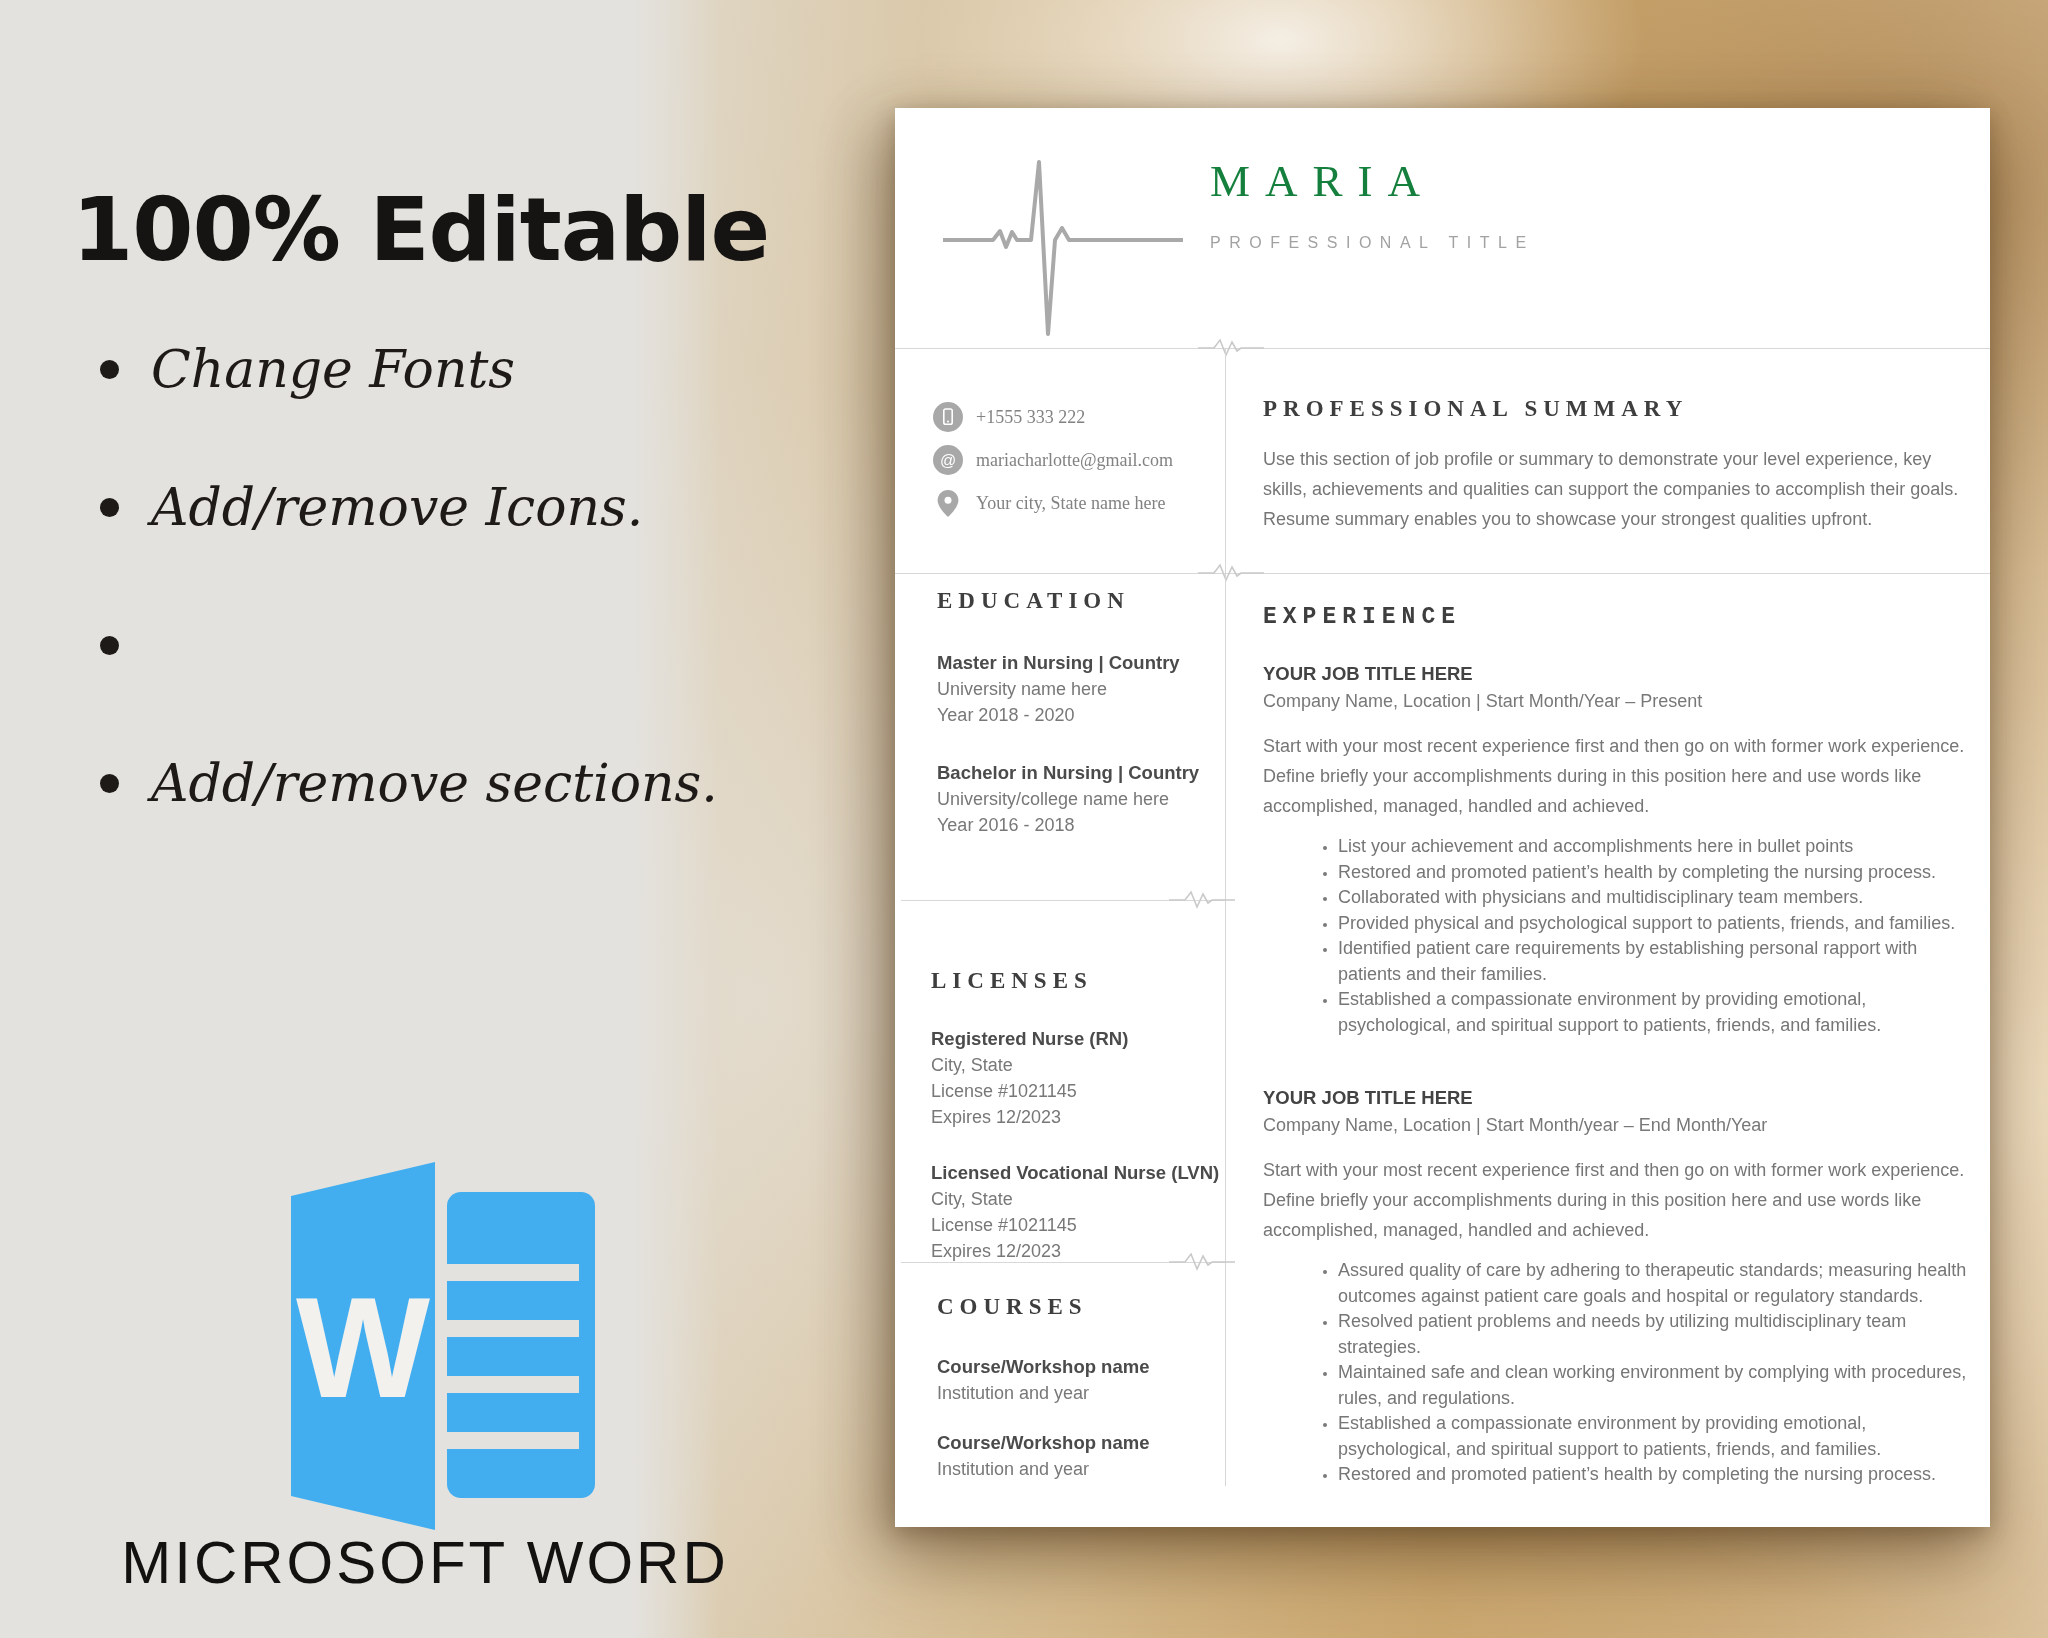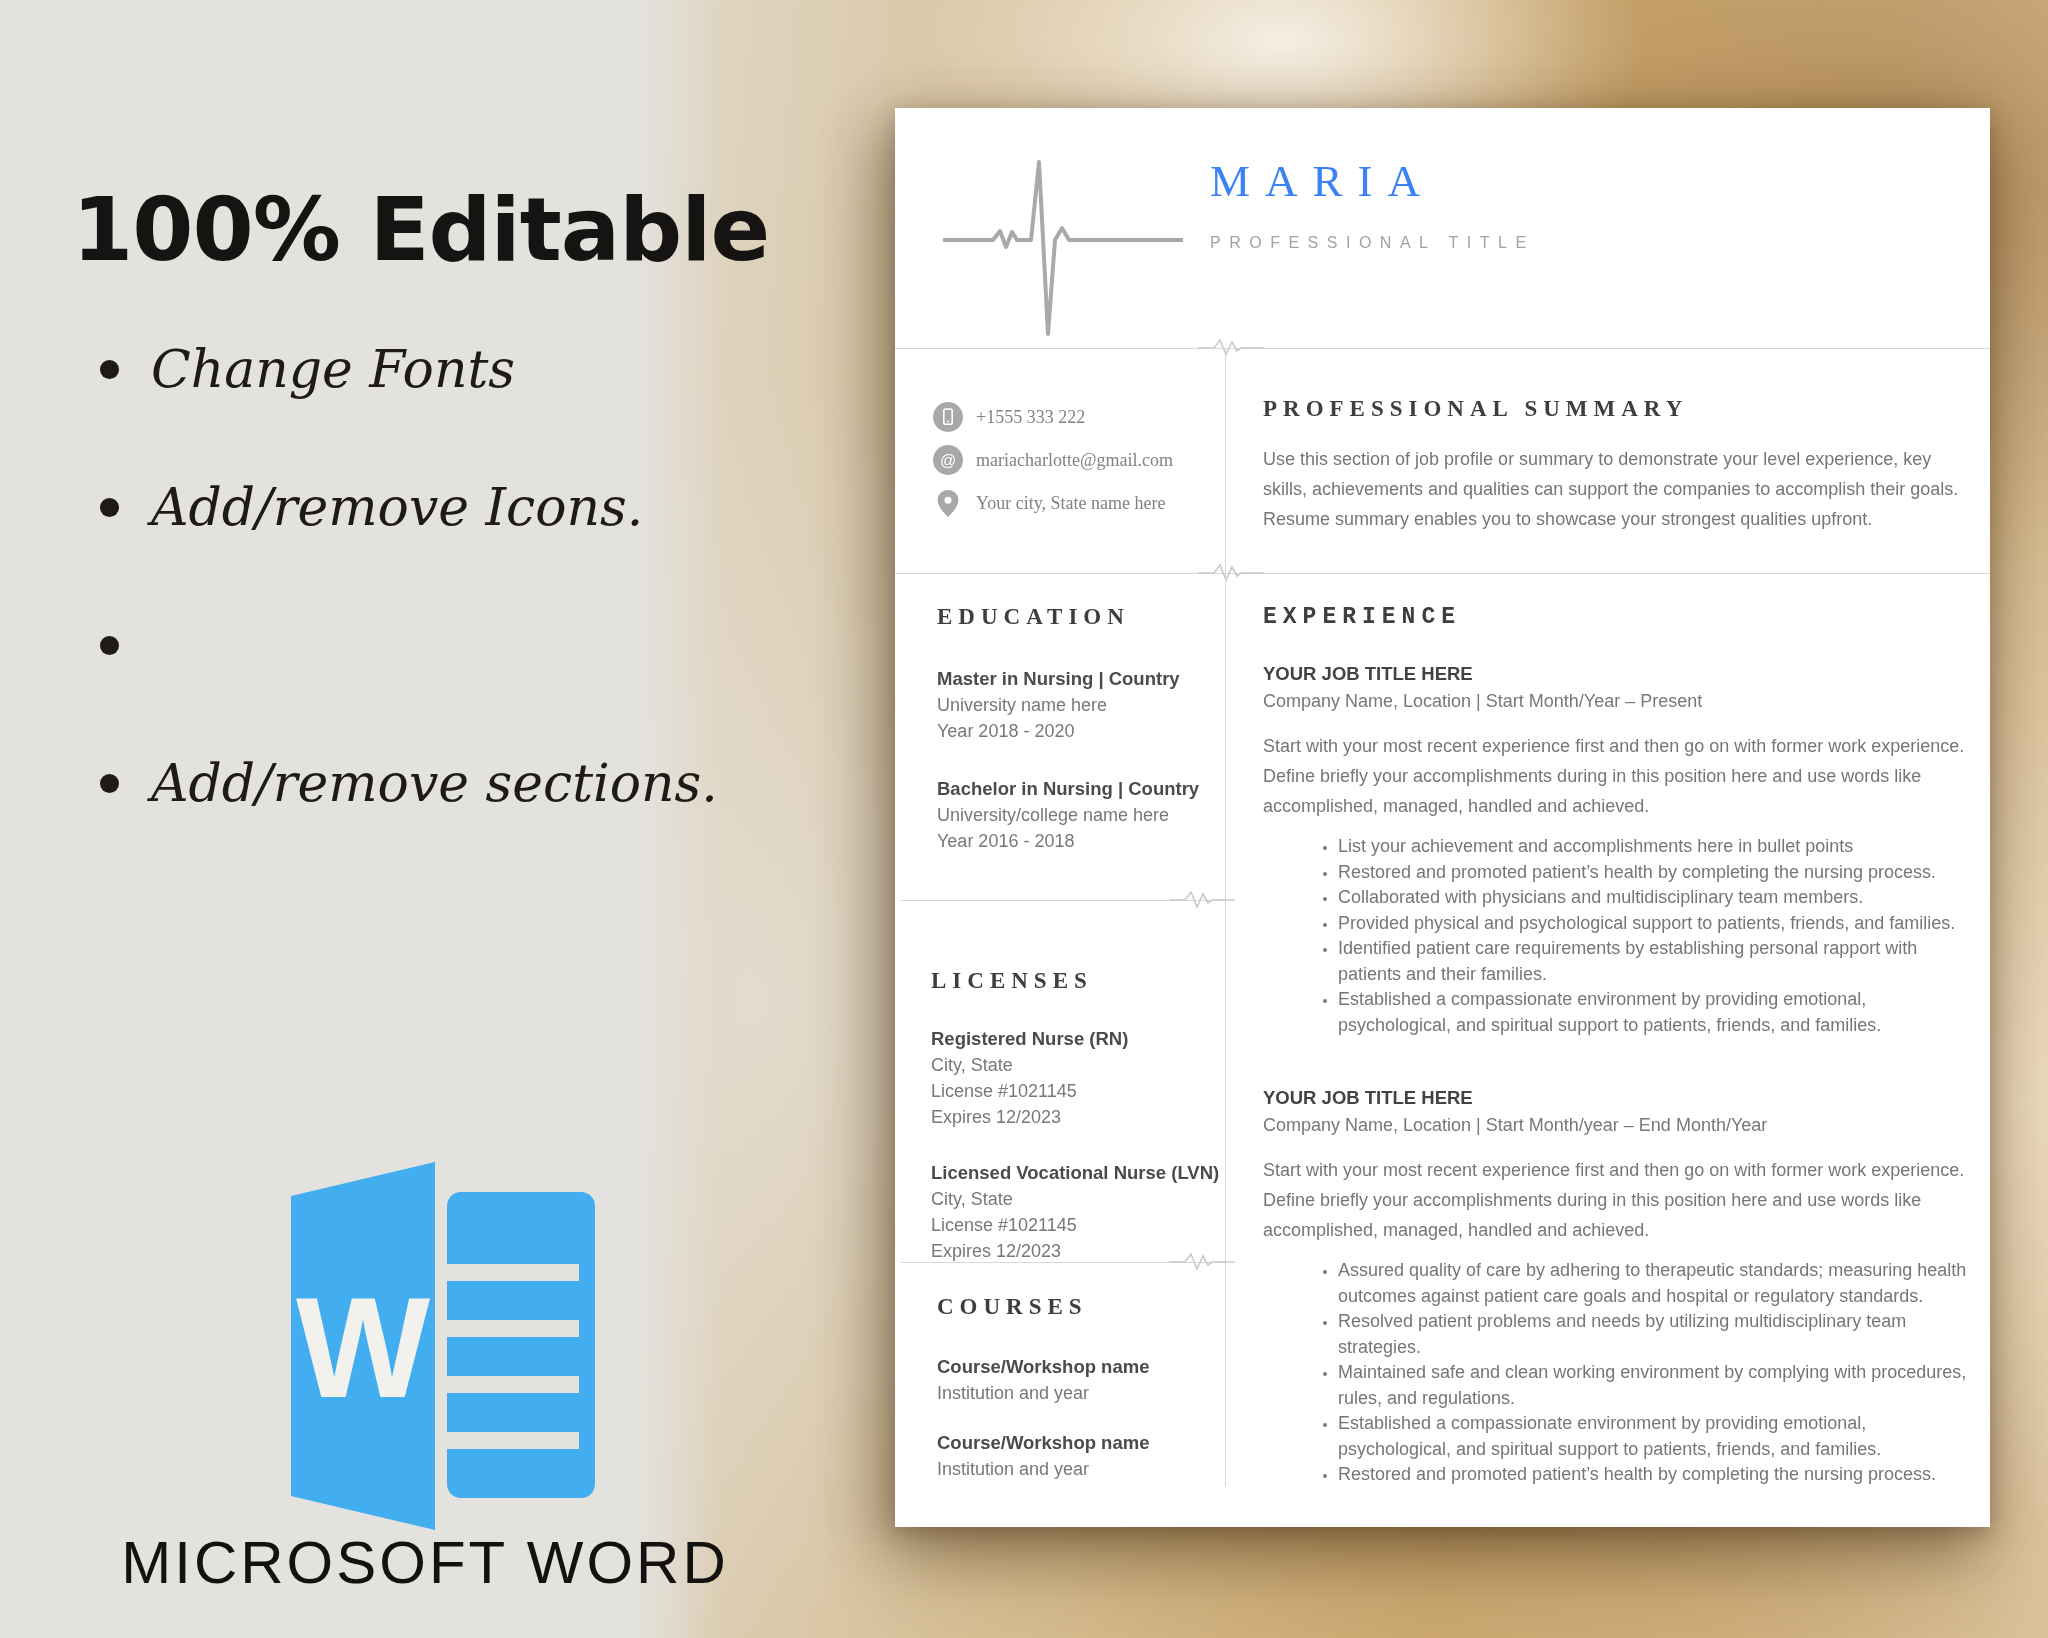--- a/index.html
+++ b/index.html
@@ -32,21 +32,21 @@
     letter-spacing:3px;color:#141210;}
 
   
   .page{position:absolute;left:895px;top:108px;width:1095px;height:1419px;background:#ffffff;
     box-shadow:0 30px 70px rgba(75,50,22,.45), 0 6px 20px rgba(75,50,22,.30), -25px 15px 50px rgba(75,50,22,.22);}
 
   .ekg{position:absolute;left:48px;top:40px;}
 
   .name-block{position:absolute;left:315px;top:38px;}
   .name-line{font-family:"Liberation Serif",serif;font-size:45px;font-weight:400;
-    letter-spacing:15px;color:#3b82f6;line-height:70px;white-space:nowrap;}
+    letter-spacing:15px;color:#15803d;line-height:70px;white-space:nowrap;}
   .prof-title{margin-top:18px;font-size:16px;letter-spacing:8.5px;color:#a2a2a2;white-space:nowrap;}
 
   .hr{position:absolute;left:0;width:1095px;height:1px;background:#d8d8d8;}
   .hr1{top:240px;} .hr2{top:465px;}
   .lhr{position:absolute;left:6px;width:324px;height:1px;background:#d8d8d8;}
   .lhr1{top:792px;} .lhr2{top:1154px;}
   .vdiv{position:absolute;left:330px;top:240px;width:1px;height:1138px;background:#d6d6d6;}
   .sq{position:absolute;top:-11px;}
 
   
@@ -58,21 +58,21 @@
   
   .h-serif{font-family:"Liberation Serif",serif;font-weight:600;font-size:23px;
     letter-spacing:6px;color:#3e3e3e;margin:0;white-space:nowrap;}
 
   
   .sec-summary{position:absolute;left:368px;top:288px;width:712px;}
   .sec-summary .h-serif{margin-bottom:22px;}
   .summary-body{font-size:18px;line-height:30px;color:#767676;}
 
   
-  .sec-education{position:absolute;left:42px;top:496px;width:300px;}
+  .sec-education{position:absolute;left:42px;top:480px;width:300px;}
   .sec-licenses{position:absolute;left:36px;top:812px;width:300px;margin-top:48px;}
   .sec-courses{position:absolute;left:42px;top:1186px;width:300px;}
   .sec-education .h-serif{margin-bottom:36px;}
   .sec-licenses .h-serif{margin-bottom:32px;}
   .sec-courses .h-serif{margin-bottom:34px;}
   .item-b{font-size:18.5px;font-weight:bold;color:#4b4b4b;line-height:26px;white-space:nowrap;}
   .item-g{font-size:18px;color:#787878;line-height:26px;white-space:nowrap;}
   .edu-item{margin-bottom:32px;} .lic-item{margin-bottom:30px;} .course-item{margin-bottom:24px;}
 
   

